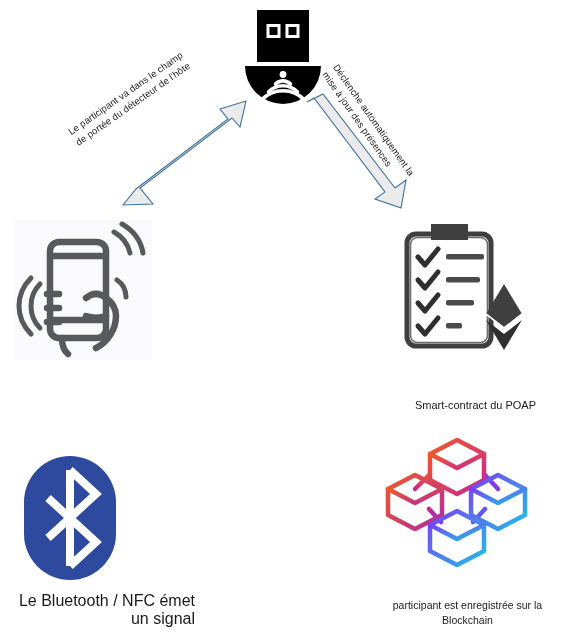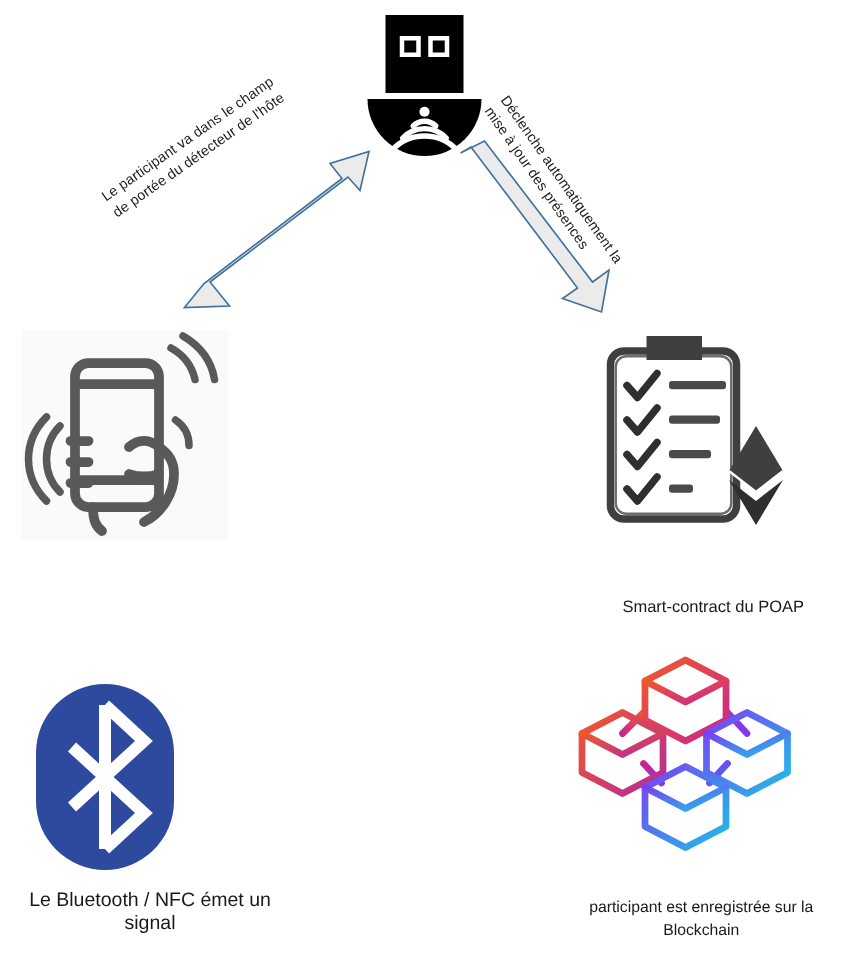--- a/index.html
+++ b/index.html
@@ -94,22 +94,22 @@
     left: 18px;
     top: 452px;
     width: 104px;
     height: 132px;
     background: #ffffff;
   }
   #bluetooth-caption {
     left: 5px;
     top: 592px;
     width: 190px;
-    text-align: center;
-    font-size: 13px;
+    text-align: right;
+    font-size: 16px;
     color: #1a1a1a;
   }
 
   
   #blockchain-image-box {
     left: 385px;
     top: 432px;
     width: 144px;
     height: 148px;
     background: #ffffff;

